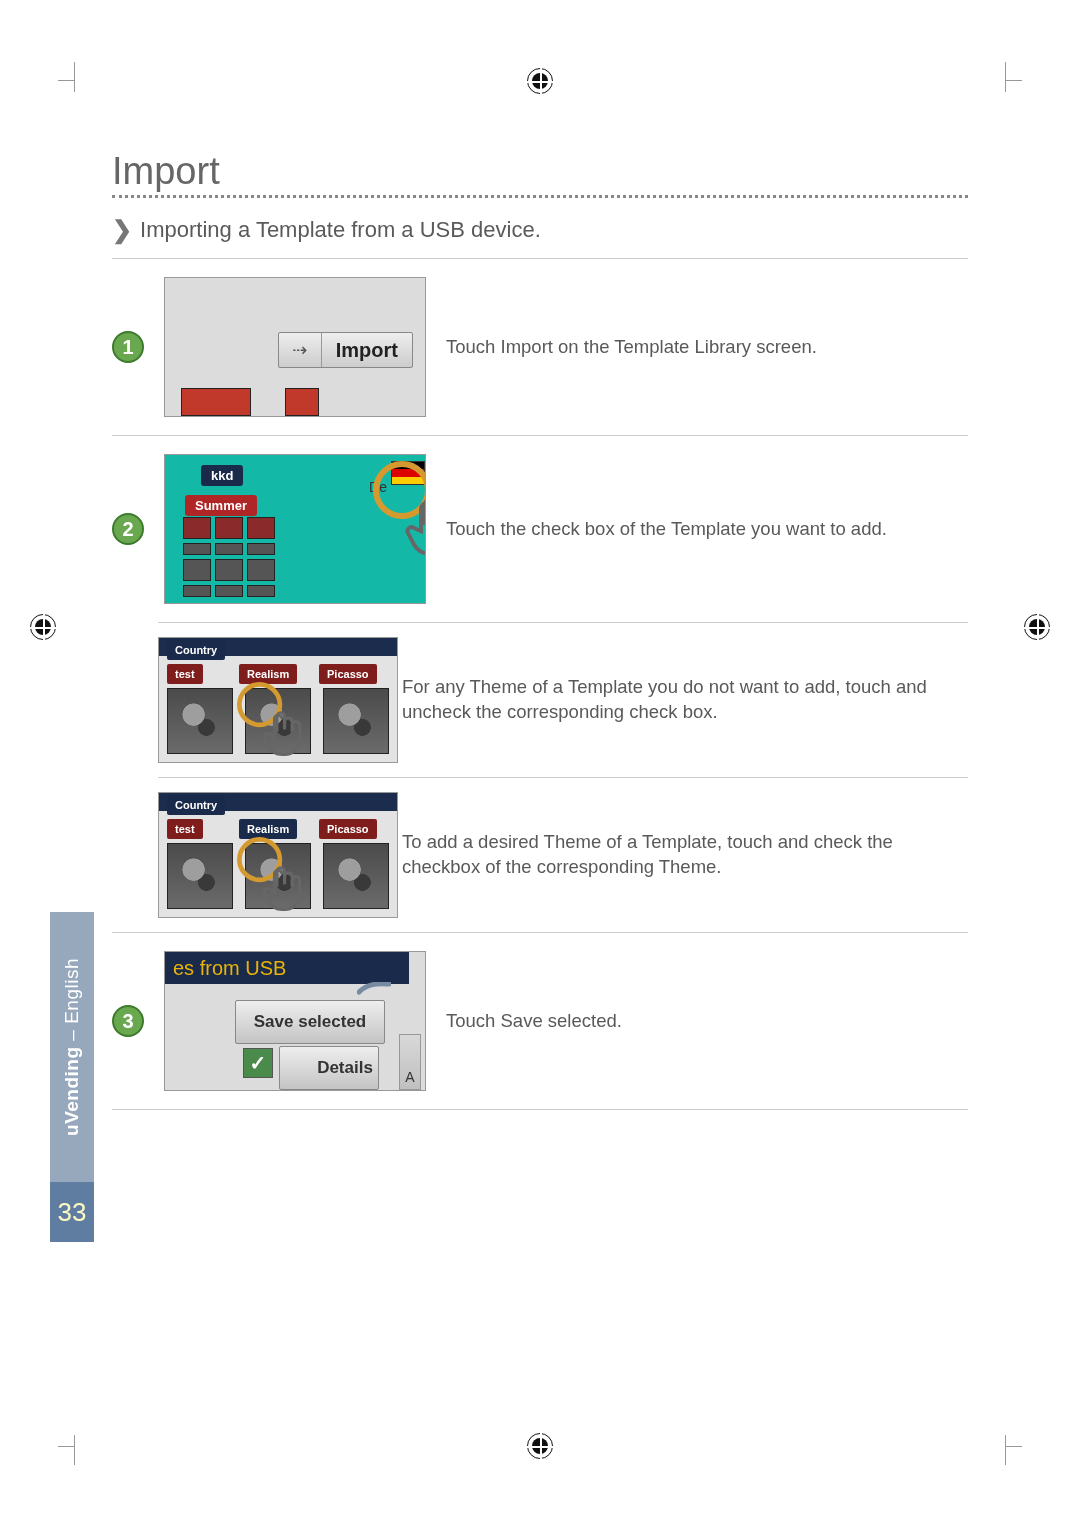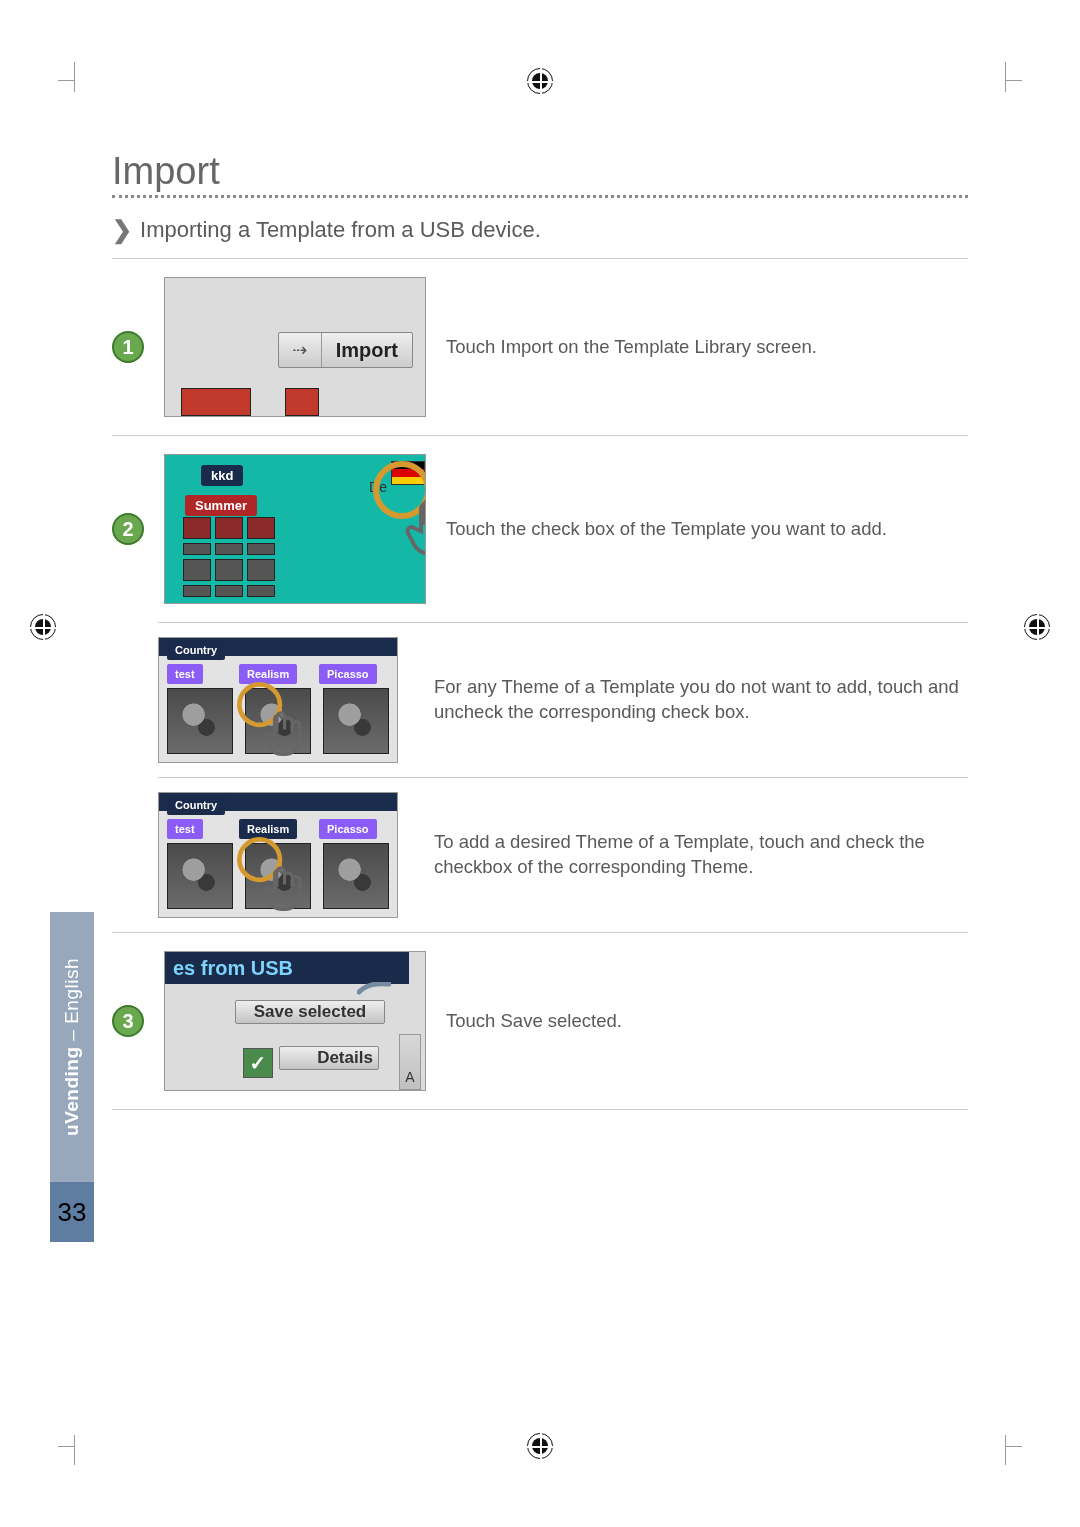--- a/index.html
+++ b/index.html
@@ -28,21 +28,21 @@
   .reg-outer { width:26px; height:26px; border:1px solid #111; border-radius:50%; position:relative; }
   .reg-inner { position:absolute; top:4px; left:4px; width:16px; height:16px; background:#111; border-radius:50%; }
   .reg-h { position:absolute; top:12px; left:-4px; width:34px; height:2px; background:#fff; }
   .reg-v { position:absolute; left:12px; top:-4px; height:34px; width:2px; background:#fff; }
 
   .page { position: absolute; top: 150px; left: 112px; width: 856px; }
   h1.section-title { font-size: 38px; font-weight: 400; color: #666; border-bottom: 3px dotted #888; padding-bottom: 2px; margin-bottom: 18px; }
   .subhead { display:flex; align-items:center; gap:8px; font-size: 22px; color:#5a5a5a; margin-bottom: 14px; }
   .subhead-caret { font-size: 24px; color:#777; font-weight:700; }
   .step-row { display:flex; border-top:1px solid #ccc; padding: 18px 0 18px 0; gap: 20px; align-items:center; }
-  .substep-row { display:flex; border-top:1px solid #ccc; padding: 14px 0 14px 0; gap: 36px; align-items:center; margin-left:46px; }
+  .substep-row { display:flex; border-top:1px solid #ccc; padding: 14px 0 14px 0; gap: 4px; align-items:center; margin-left:46px; }
   .step-badge { width:32px; height:32px; flex:0 0 32px; position:relative; }
   .step-badge svg { width:32px; height:32px; }
   .step-num { position:absolute; top:0; left:0; width:32px; height:32px; display:flex; align-items:center; justify-content:center; color:#fff; font-weight:700; font-size:20px; }
   .shot { width: 262px; flex: 0 0 262px; }
   .shot-inner { width:100%; background:#e3e3e3; border:1px solid #999; position:relative; overflow:hidden; }
   .desc { flex:1; font-size:18.5px; line-height:1.35; color:#595959; }
 
   
   .shot1 { height:140px; background:#dcdcdc; }
   .import-btn { position:absolute; top:54px; right:12px; height:36px; background:linear-gradient(#eee,#ccc); border:1px solid #888; display:flex; align-items:center; border-radius:2px; }
@@ -58,39 +58,39 @@
   .mini-thumb.red { background:#8a2a2a; }
   .hand-cursor { position:absolute; }
   .hand-cursor .ring { width:58px; height:58px; border:6px solid #d59a2f; border-radius:50%; position:absolute; top:0; left:0; }
   .hand-cursor .hand { position:absolute; top:22px; left:22px; font-size:60px; line-height:1; filter: grayscale(1) contrast(0.6); }
   .de-flag { position:absolute; top:6px; right:0; width:34px; height:24px; background:linear-gradient(#000 33%, #d00 33% 66%, #fc0 66%); border:1px solid #333; }
 
   
   .shot-sub { height:126px; width:240px; }
   .shot-sub .header-strip { position:absolute; top:0; left:0; right:0; height:18px; background:#1c2c4c; }
   .theme-chip { position:absolute; top:26px; height:20px; background:#1a2a4a; color:#fff; font-size:11px; font-weight:700; display:flex; align-items:center; justify-content:center; border-radius:2px; padding:0 8px; }
-  .theme-chip.sel { background:#8b5cf6;text-align:center; }
+  .theme-chip.sel { background:#7f1d1d;text-align:center; }
   .theme-thumb { position:absolute; top:50px; width:66px; height:66px; background:#6a5a3c; border:1px solid #222; }
   .theme-thumb .swirl { width:100%; height:100%; background:
     radial-gradient(circle at 40% 40%, #b89b6a 20%, transparent 21%),
     radial-gradient(circle at 60% 60%, #3a3a2a 15%, transparent 16%),
     linear-gradient(#5a4a2c,#7a6a4c); filter:grayscale(1); }
 
   
   .shot3 { height:140px; background:#dcdcdc; }
-  .shot3 .titlebar { position:absolute; top:0; left:0; right:16px; height:32px; background:#1a2a4a; color:#7dd3fc; font-weight:700; font-size:20px; display:flex; align-items:center; padding-left:8px; overflow:hidden; }
-  .gbtn { position:absolute; height:24px; background:linear-gradient(#eee,#c4c4c4); border:1px solid #888; border-radius:2px; display:flex; align-items:center; justify-content:center; font-size:17px; color:#333; font-weight:600; }
+  .shot3 .titlebar { position:absolute; top:0; left:0; right:16px; height:32px; background:#1a2a4a; color:#eab308; font-weight:400; font-size:20px; display:flex; align-items:center; padding-left:8px; overflow:hidden; }
+  .gbtn { position:absolute; height:44px; background:linear-gradient(#eee,#c4c4c4); border:1px solid #888; border-radius:2px; display:flex; align-items:center; justify-content:center; font-size:17px; color:#333; font-weight:600; }
   .chk { position:absolute; width:30px; height:30px; background:#4a8a4a; border:1px solid #555; display:flex; align-items:center; justify-content:center; color:#fff; font-size:20px; font-weight:800; }
   .alpha { position:absolute; right:4px; bottom:0; width:22px; height:56px; background:linear-gradient(#d8d8d8,#c0c0c0); border:1px solid #999; display:flex; align-items:flex-end; justify-content:center; font-size:14px; color:#333; padding-bottom:4px; }
 
   
   .side-tab { position:absolute; left:50px; top:912px; width:44px; height:270px; background:#98a8bc; display:flex; align-items:center; justify-content:center; }
   .side-tab span { writing-mode: vertical-rl; transform: rotate(180deg); color:#fff; font-size:19px; letter-spacing:0.5px; }
   .side-tab .bold { font-weight:700; }
-  .page-num { position:absolute; left:50px; top:1182px; width:44px; height:60px; background:#5f7da1; color:#000000; display:flex; align-items:center; justify-content:center; font-size:26px; }
+  .page-num { position:absolute; left:50px; top:1182px; width:44px; height:60px; background:#5f7da1; color:#fef9c3; display:flex; align-items:center; justify-content:center; font-size:26px; }
 </style>
 </head>
 <body>
 
 <div class="crop-mark crop-tl-h"></div>
 <div class="crop-mark crop-tl-v"></div>
 <div class="crop-mark crop-tr-h"></div>
 <div class="crop-mark crop-tr-v"></div>
 <div class="crop-mark crop-bl-h"></div>
 <div class="crop-mark crop-bl-v"></div>

